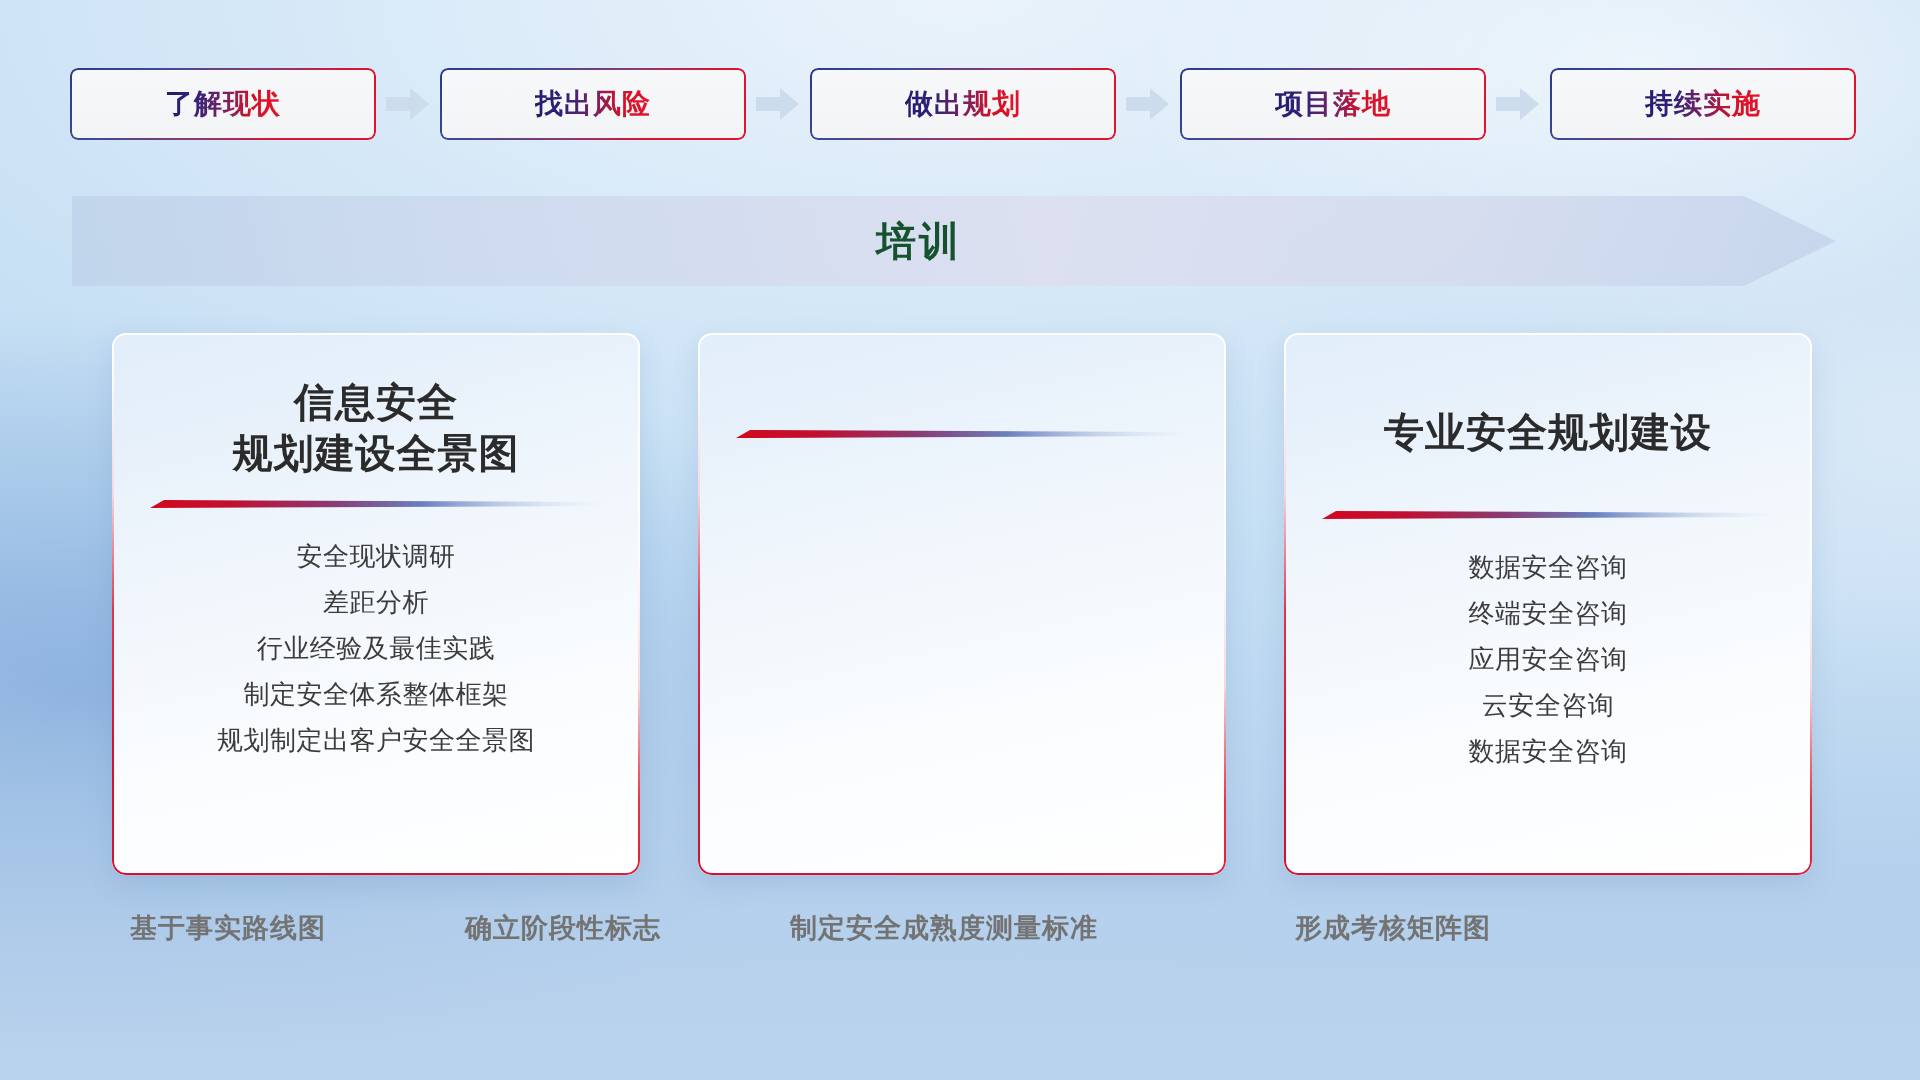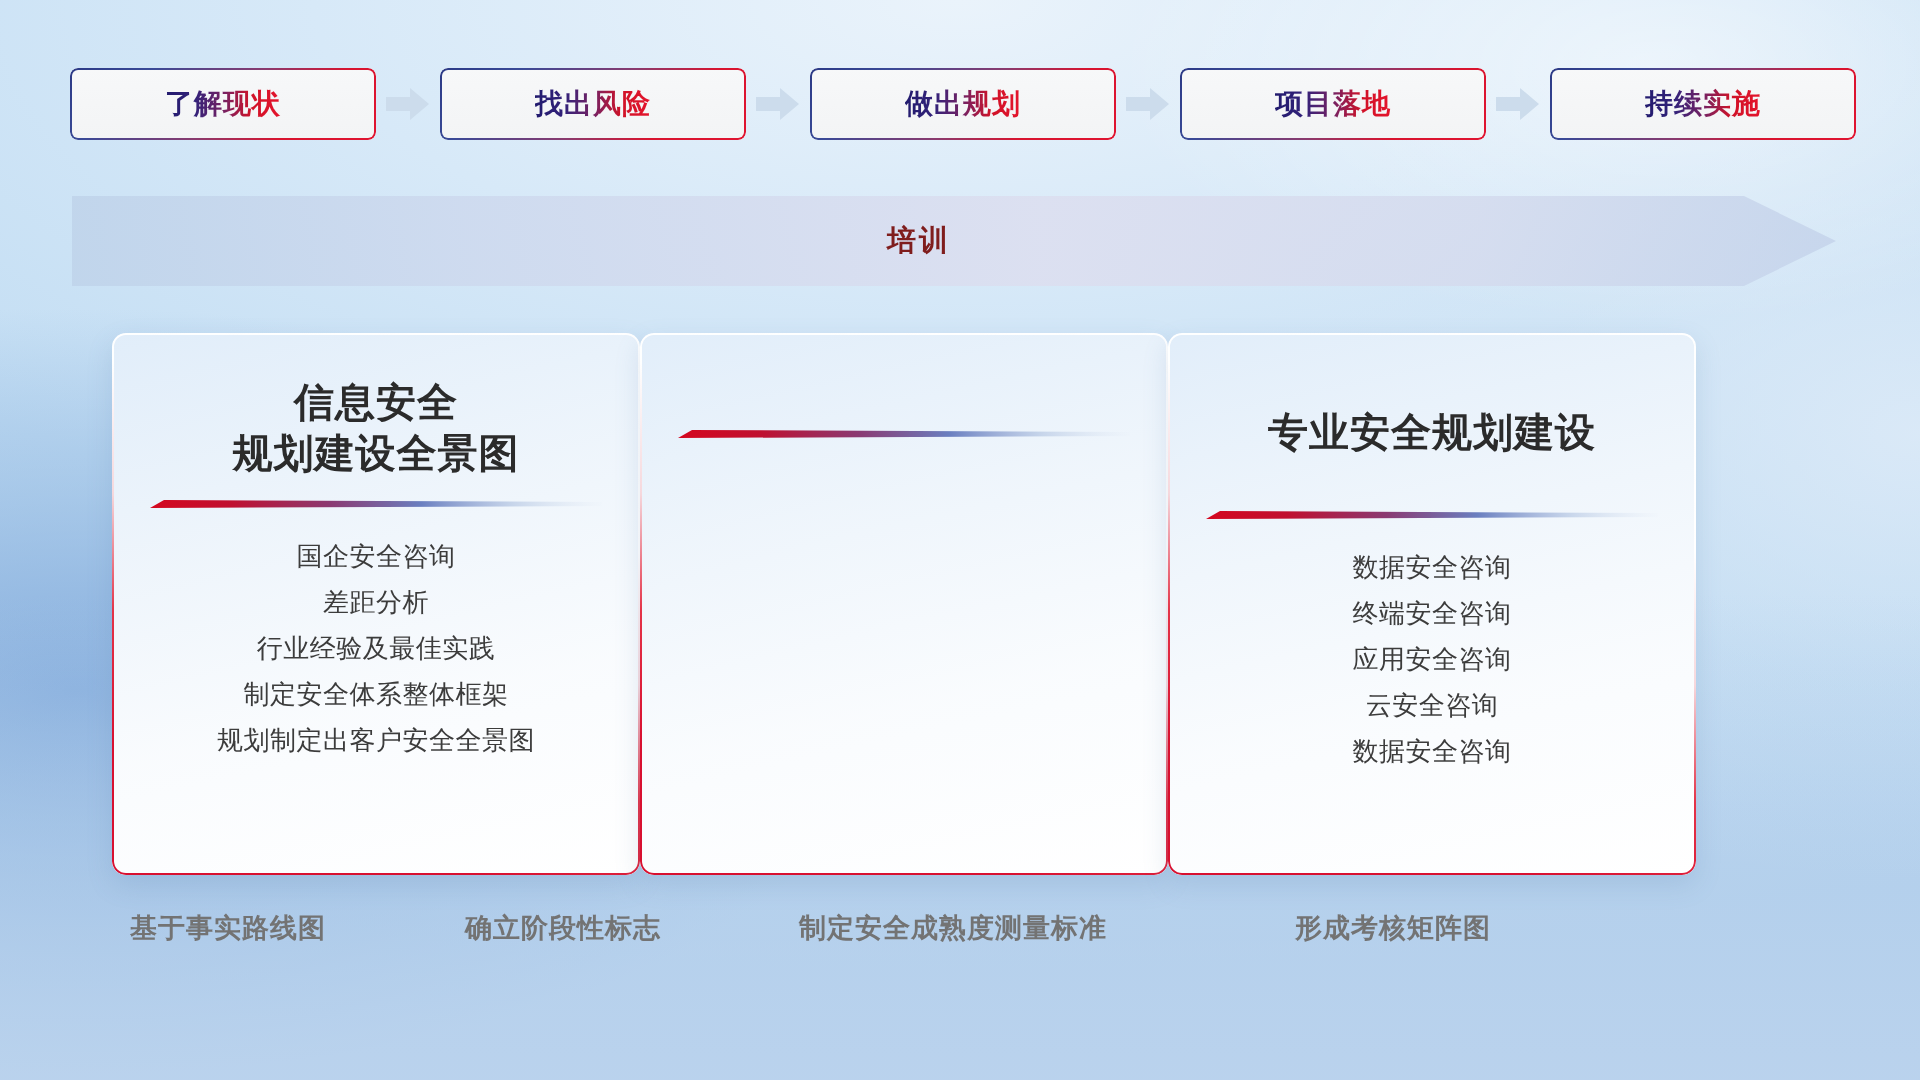--- a/index.html
+++ b/index.html
@@ -90,31 +90,32 @@
   #banner {
     position:absolute;
     left:72px; top:196px;
     width:1764px; height:90px;
   }
   #banner svg { display:block; width:100%; height:100%; }
   #banner-title {
     position:absolute;
     left:0; top:0; width:1694px; height:90px;
     display:flex; align-items:center; justify-content:center;
-    font-size:29px; font-weight:700; color:#7f1d1d;
+    font-size:40px; font-weight:700; color:#14532d;
     letter-spacing:3px;
     text-align:center;
   }
 
   
   #cards {
     position:absolute;
     left:112px; top:333px;
     width:1700px; height:698px;
     display:flex;
+    justify-content:space-between;
     border-radius:23px;
   }
   .card {
     position:relative;
     width:528px; height:542px;
     border-radius:14px;
     background:
       linear-gradient(168deg, rgba(226,238,250,0.96) 0%, rgba(240,246,252,0.97) 34%, rgba(250,252,254,0.99) 66%, #ffffff 100%);
     box-shadow: 0 10px 26px rgba(90,125,170,0.18);
     overflow:visible;
@@ -269,21 +270,21 @@
                 <stop offset="40%" stop-color="#8a3a72"></stop>
                 <stop offset="60%" stop-color="#6a7fc0"></stop>
                 <stop offset="80%" stop-color="#b8c9e4" stop-opacity="0.75"></stop>
                 <stop offset="100%" stop-color="#dde6f2" stop-opacity="0.05"></stop>
               </linearGradient>
             </defs>
             <path d="M0,11 L14,3 L452,5 L452,9 Z" fill="url(#dv1)"></path>
           </svg>
         </div>
         <ul class="card-list">
-          <li>国企安全咨询</li>
+          <li>安全现状调研</li>
           <li>差距分析</li>
           <li>行业经验及最佳实践</li>
           <li>制定安全体系整体框架</li>
           <li>规划制定出客户安全全景图</li>
         </ul>
       </div>
     </div>
     <div class="card card--single">
       <div class="card-inner">
         <div class="card-divider">
@@ -328,15 +329,15 @@
           <li>云安全咨询</li>
           <li>数据安全咨询</li>
         </ul>
       </div>
     </div>
   </div>
 
 <div id="footers">
     <div class="footer-label" style="left: 130px;">基于事实路线图</div>
     <div class="footer-label" style="left: 465px;">确立阶段性标志</div>
-    <div class="footer-label" style="left: 790px; margin-left: 9px;">制定安全成熟度测量标准</div>
+    <div class="footer-label" style="left: 790px;">制定安全成熟度测量标准</div>
     <div class="footer-label" style="left: 1295px;">形成考核矩阵图</div>
   </div>
 
 </body></html>

